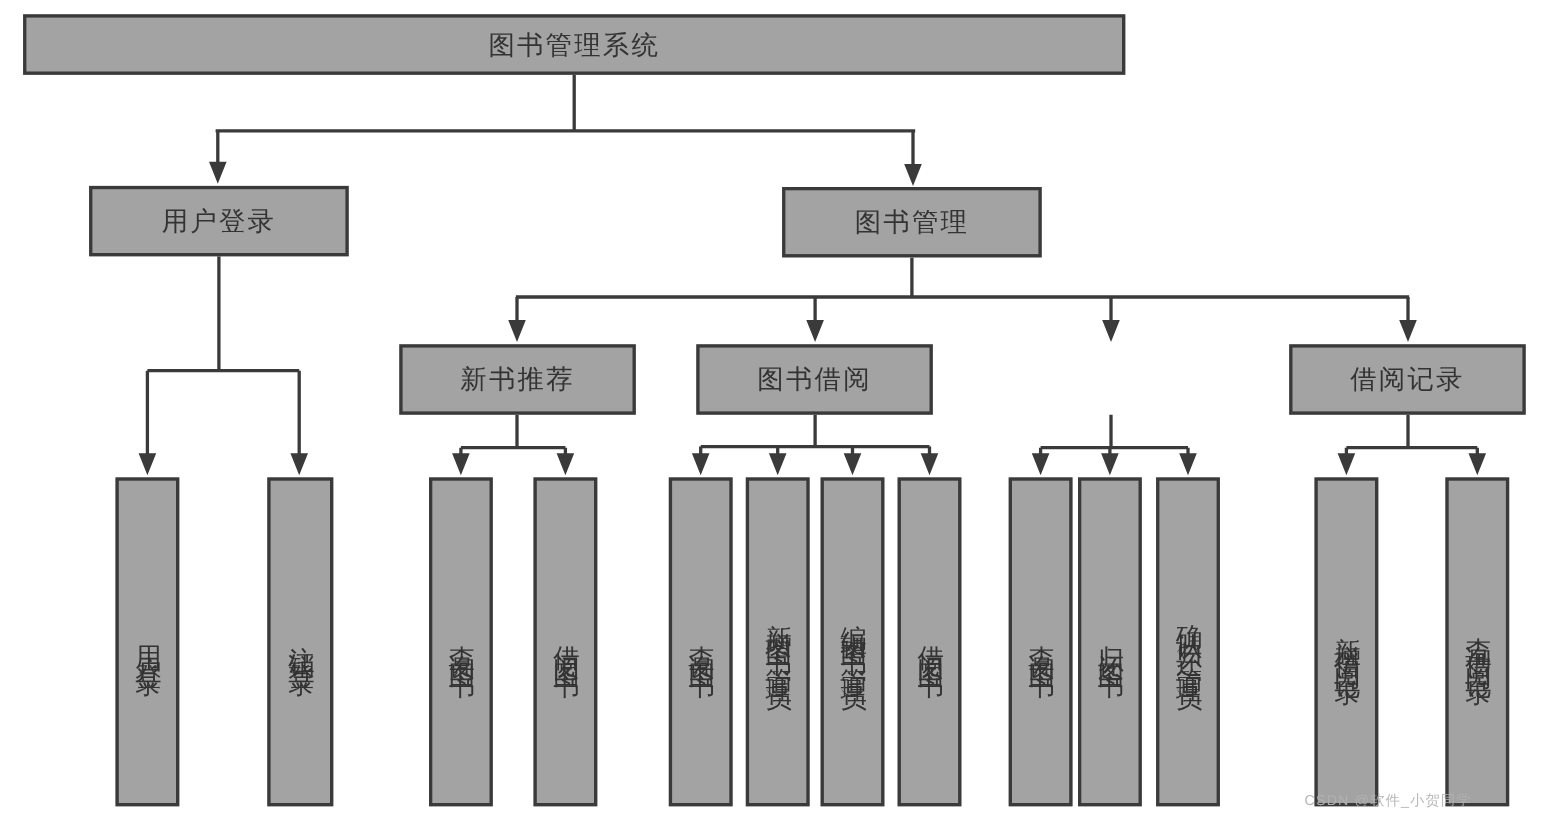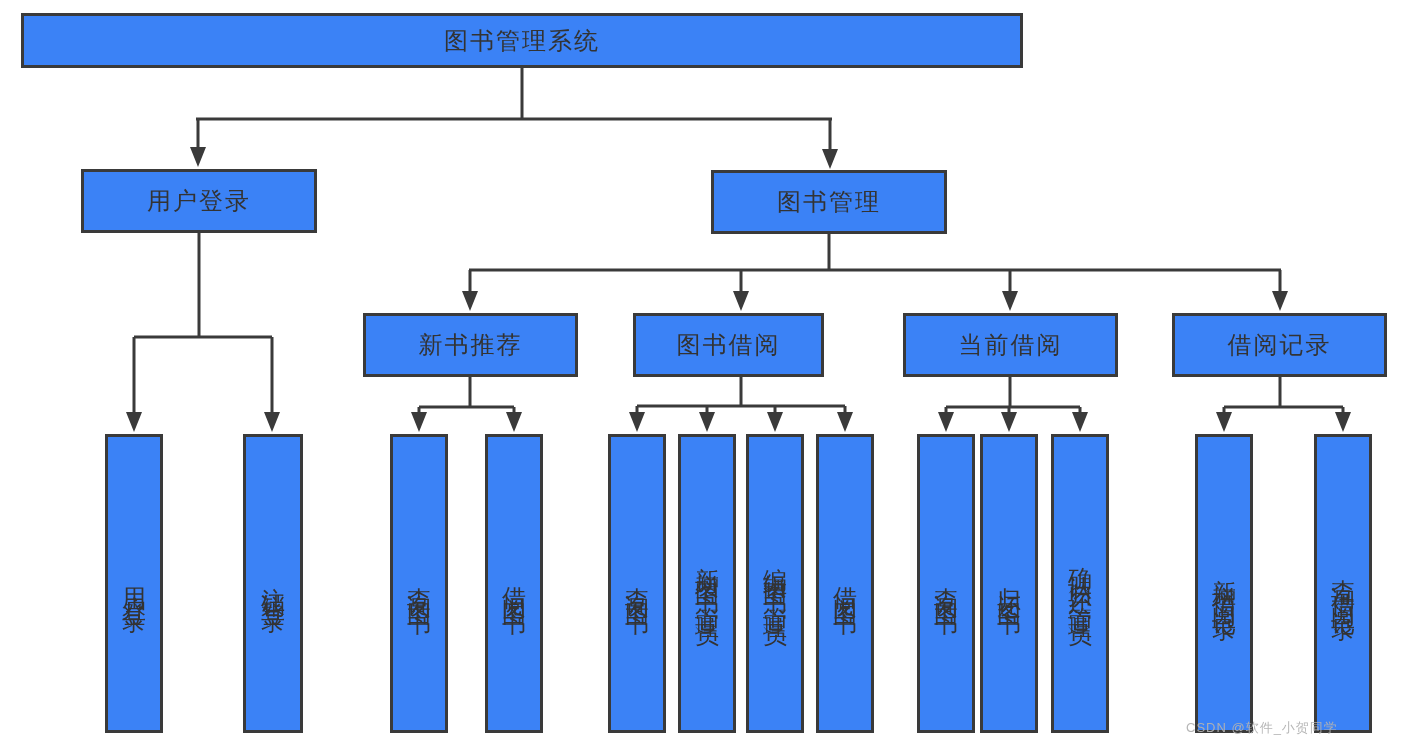--- a/index.html
+++ b/index.html
@@ -12,21 +12,21 @@
     overflow: hidden;
   }
   .connectors {
     position: absolute;
     left: 0; top: 0;
     z-index: 0;
   }
   .box {
     position: absolute;
     box-sizing: border-box;
-    background: #3b82f6;
+    background: #a3a3a3;
     border: 3px solid #3a3a3a;
     display: flex;
     align-items: center;
     justify-content: center;
     color: #333333;
     font-size: 24px;
     letter-spacing: 2px;
     z-index: 1;
     white-space: nowrap;
   }
@@ -64,25 +64,22 @@
   <div class="box" style="left:81px;top:169px;width:236px;height:64px">
     <span>用户登录</span>
   </div>
   <div class="box" style="left:711px;top:170px;width:236px;height:64px">
     <span>图书管理</span>
   </div>
 
   <div class="box" style="left:363px;top:313px;width:215px;height:64px">
     <span>新书推荐</span>
   </div>
-  <div class="box" style="left:633px;top:313px;width:191px;height:64px">
+  <div class="box" style="left:633px;top:313px;width:215px;height:64px">
     <span>图书借阅</span>
-  </div>
-  <div class="box" style="left:903px;top:313px;width:215px;height:64px">
-    <span>当前借阅</span>
   </div>
   <div class="box" style="left:1172px;top:313px;width:215px;height:64px">
     <span>借阅记录</span>
   </div>
 
   <div class="box vbox" style="left:105px;top:434px;width:58px;height:299px">
     <span>用户登录</span>
   </div>
   <div class="box vbox" style="left:243px;top:434px;width:60px;height:299px">
     <span>注销登录</span>

